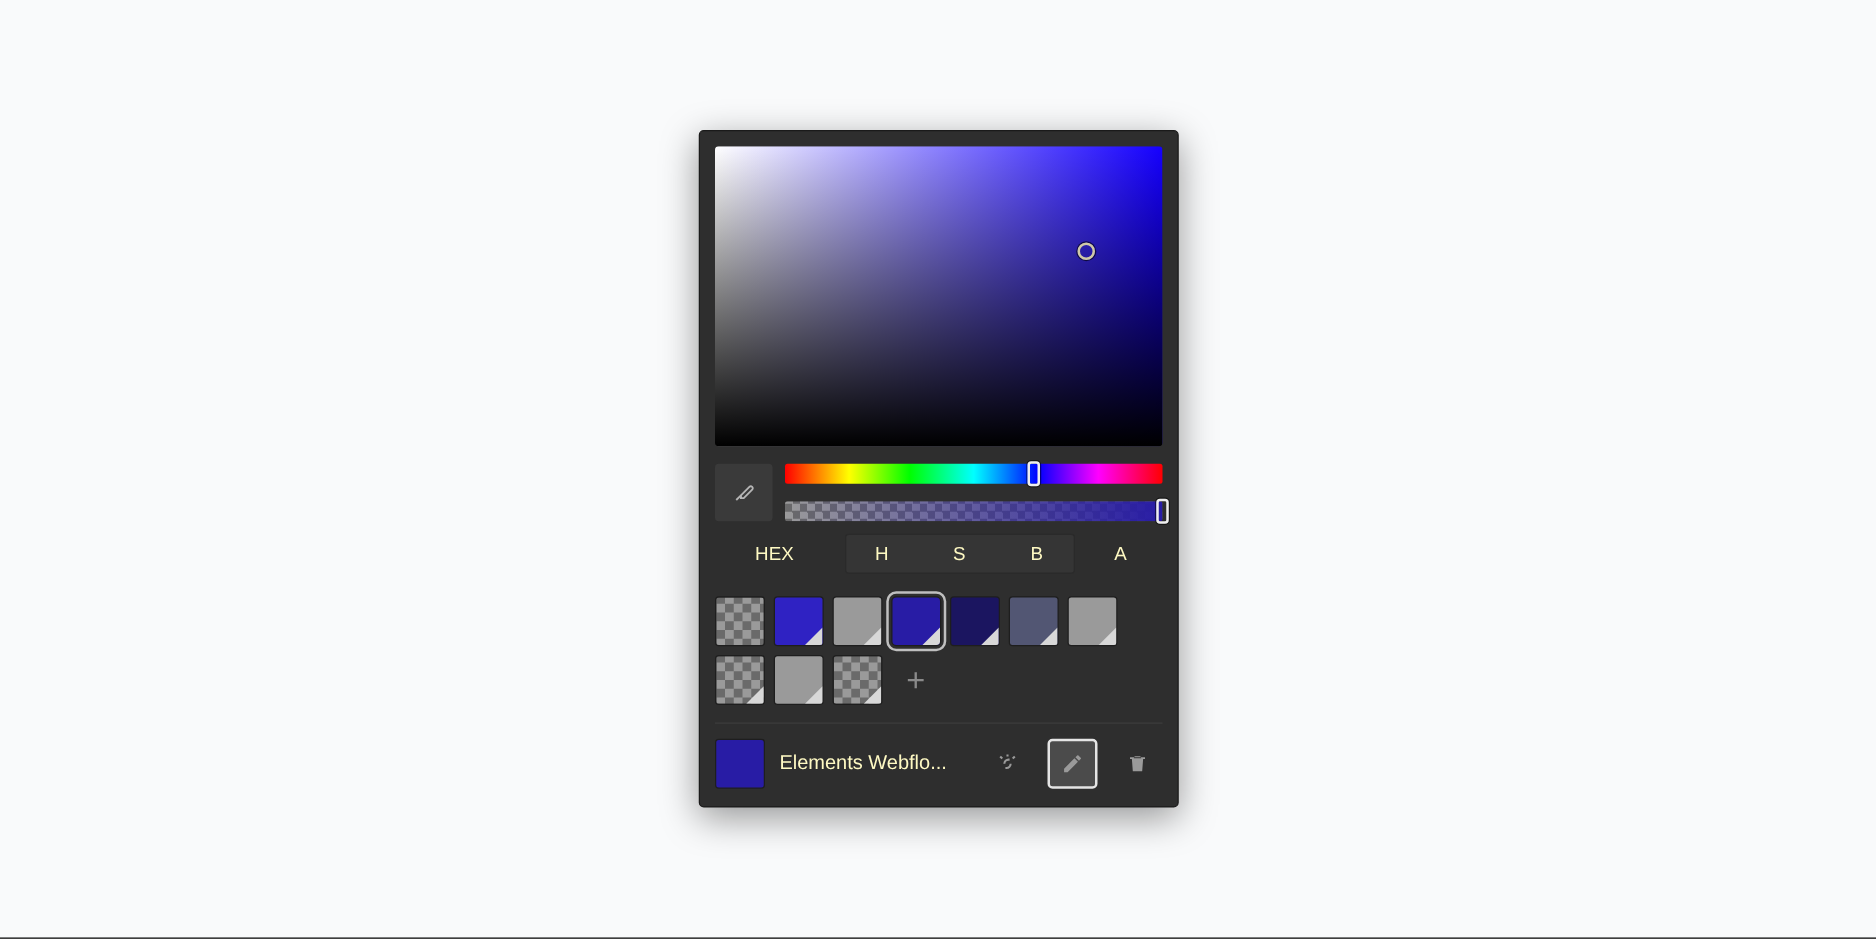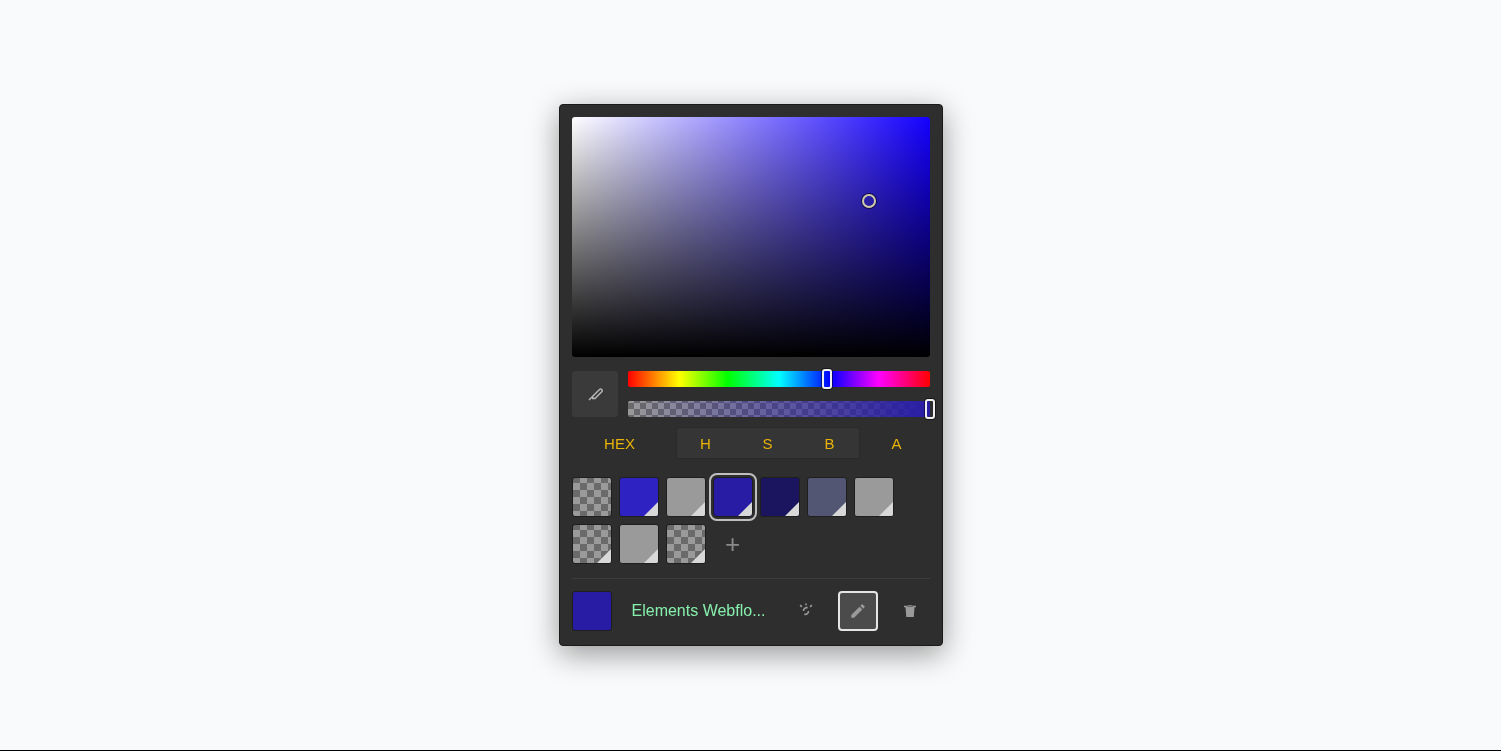--- a/index.html
+++ b/index.html
@@ -96,21 +96,21 @@
     text-align: center;
     outline: none;
   }
   .hex-in { width: 96px; text-align: left; padding: 0 10px; }
   .hsb-in { width: 58px; }
   .a-in   { width: 58px; }
   .labels-row {
     display: flex;
     gap: 8px;
     margin-top: 10px;
-    color: #eab308;
+    color: #fef9c3;
     font-size: 15px;
     align-items: center;
   }
   .lab-hex { width: 96px; text-align: center; }
   .hsb-seg {
     display: flex;
     background: #353535;
     border-radius: 3px;
     overflow: hidden;
     border: 1px solid #2a2a2a;
@@ -169,26 +169,25 @@
     gap: 12px;
     padding: 12px 0 14px;
   }
   .footer-sw {
     width: 40px; height: 40px;
     border-radius: 3px;
     border: 1px solid #1e1e1e;
   }
   .swatch-name {
     flex: 1;
-    color: #86efac;
+    color: #fef9c3;
     font-size: 16px;
     white-space: nowrap;
     overflow: hidden;
     text-overflow: ellipsis;
-    text-align: center;
   }
   .icon-btn {
     width: 40px; height: 40px;
     display:flex; align-items:center; justify-content:center;
     color:#9a9a9a;
     border-radius:4px;
     cursor:pointer;
   }
   .icon-btn.raised {
     background:#4b4b4b;

